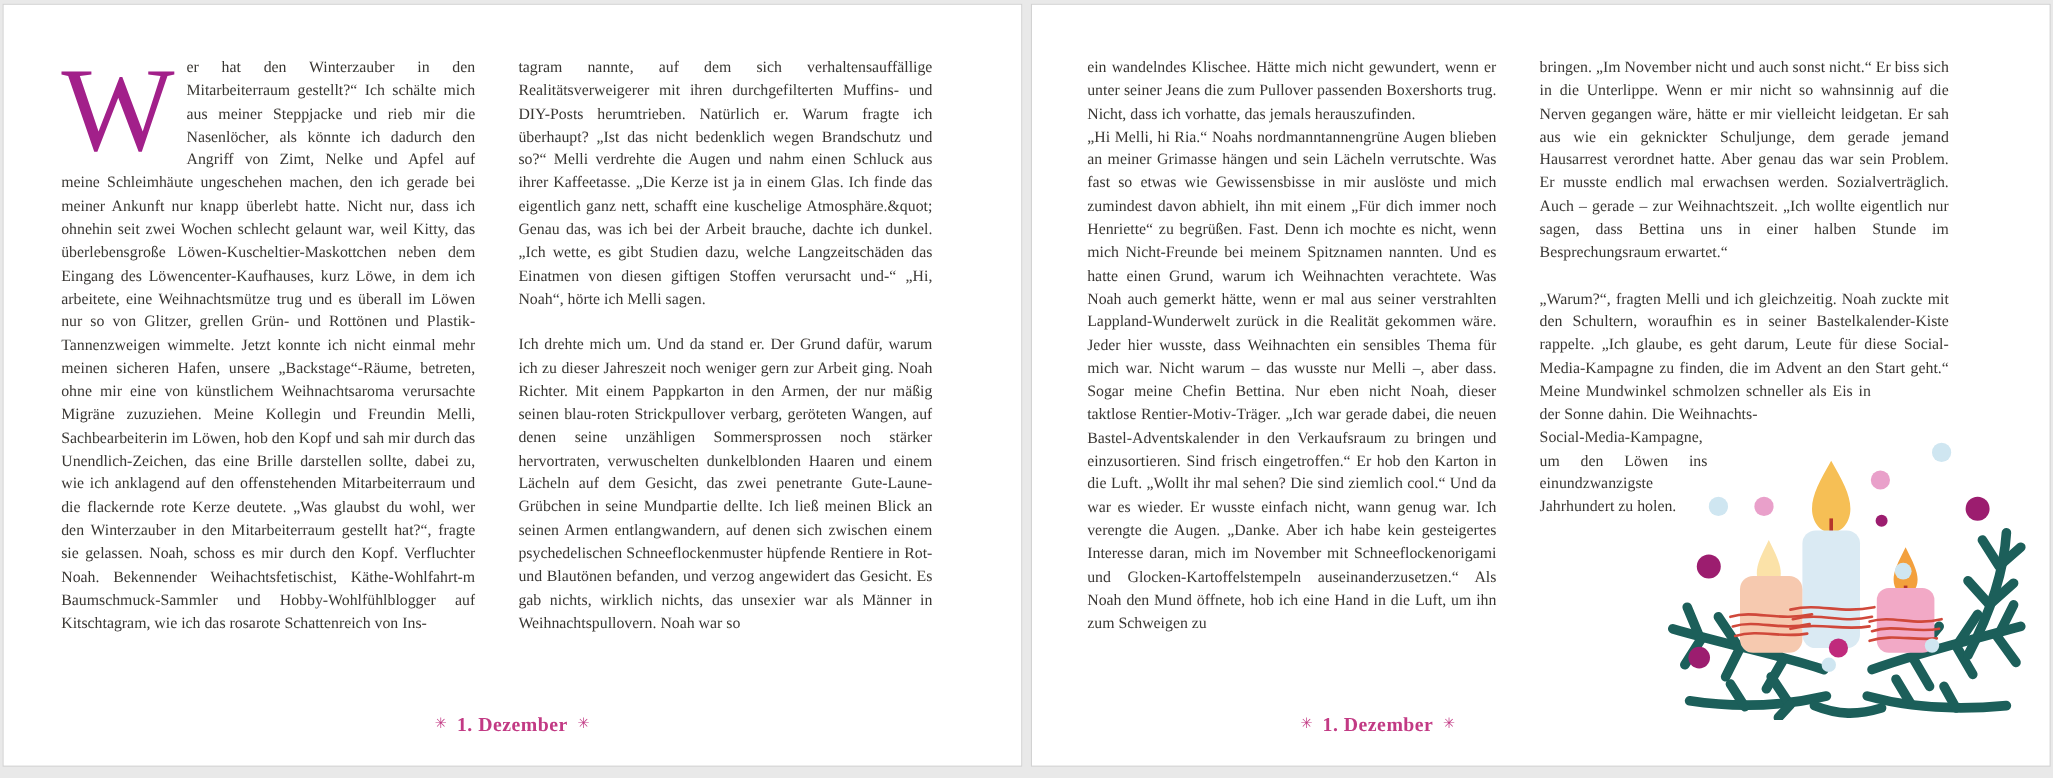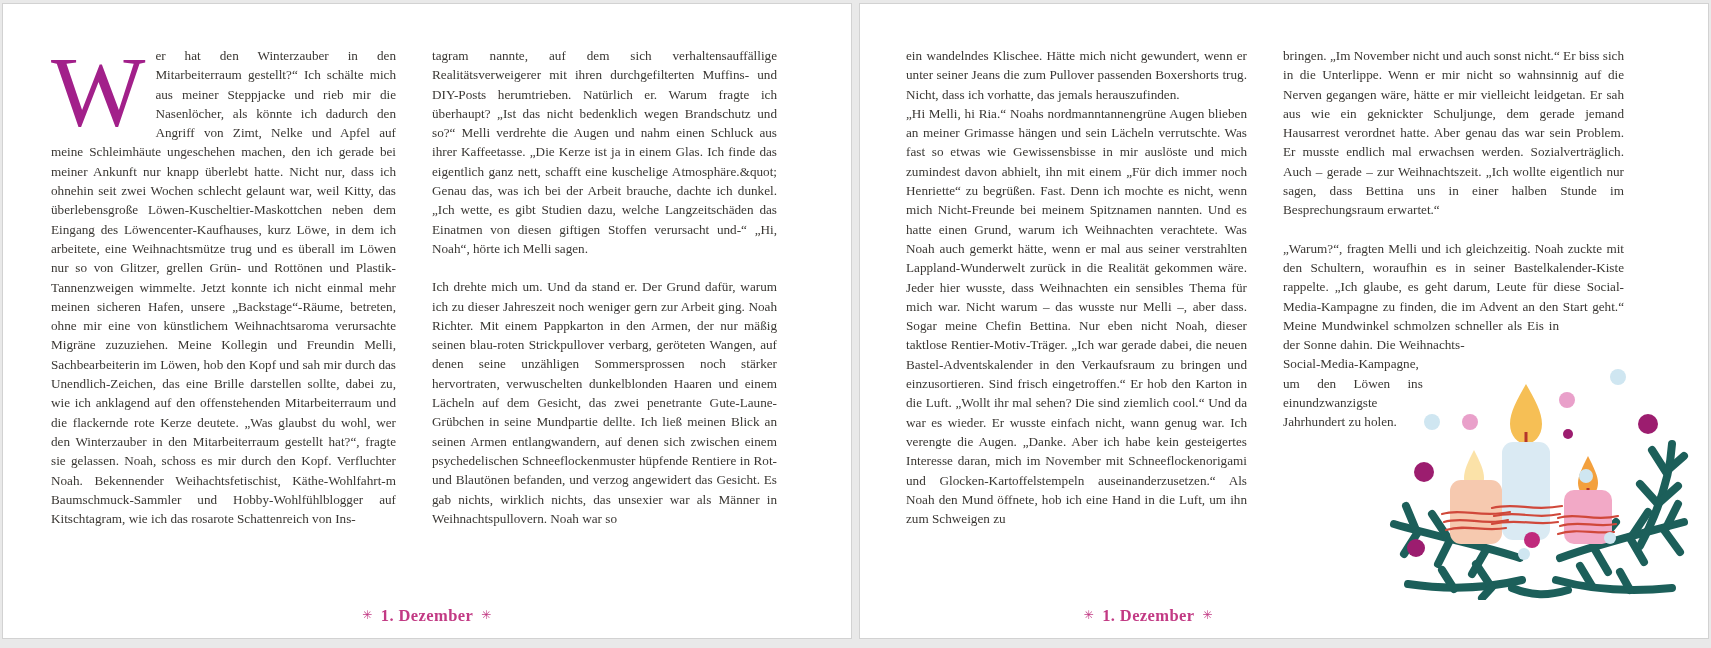--- a/index.html
+++ b/index.html
@@ -41,21 +41,21 @@
   .col p.gap{margin-top:19px;}
   .dropcap{
     float:left;
     font-size:100px;
     line-height:76px;
     color:#a2208a;
     margin:8px 10px 0 0;
   }
   .footer{
     position:absolute;
-    bottom:12px;
+    bottom:24px;
     font-weight:bold;
     color:#c23a84;
     font-size:16.5px;
     letter-spacing:.4px;
     white-space:nowrap;
   }
   .footer .orn{font-size:12px;vertical-align:2px;padding:0 8px;font-weight:normal;}
   .footer-center{left:50%;transform:translateX(-50%);}
   .footer-shifted{left:34%;transform:translateX(-50%);}
   .wrapfloat{

